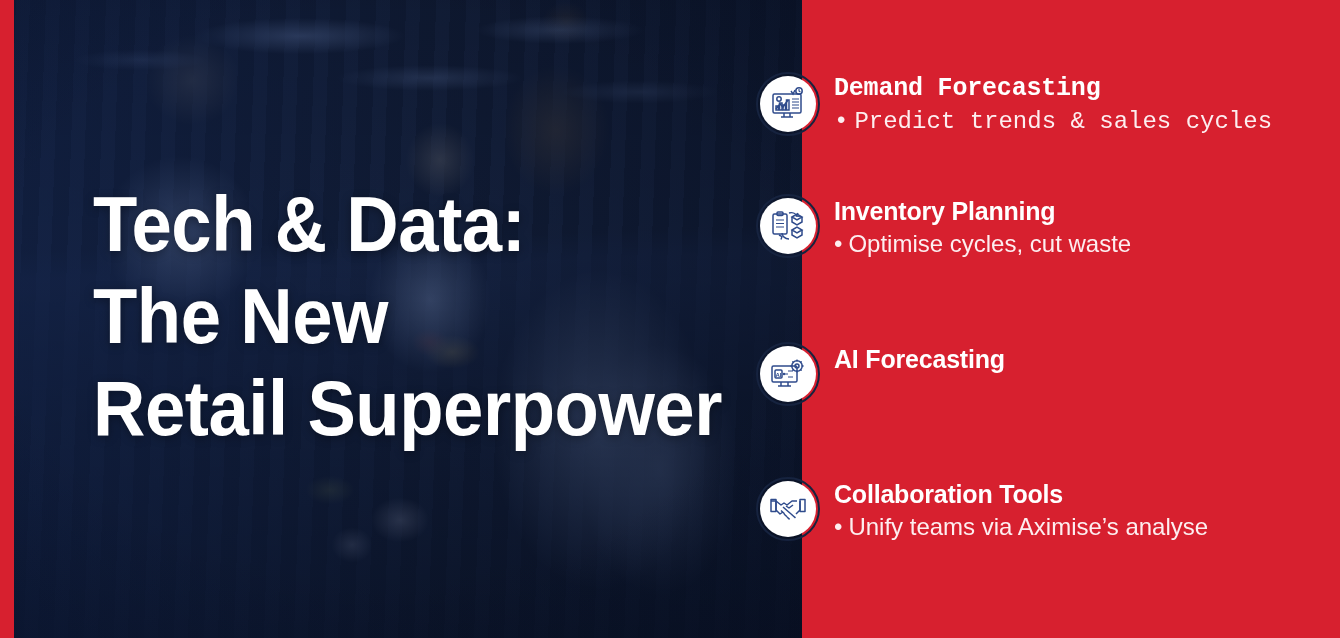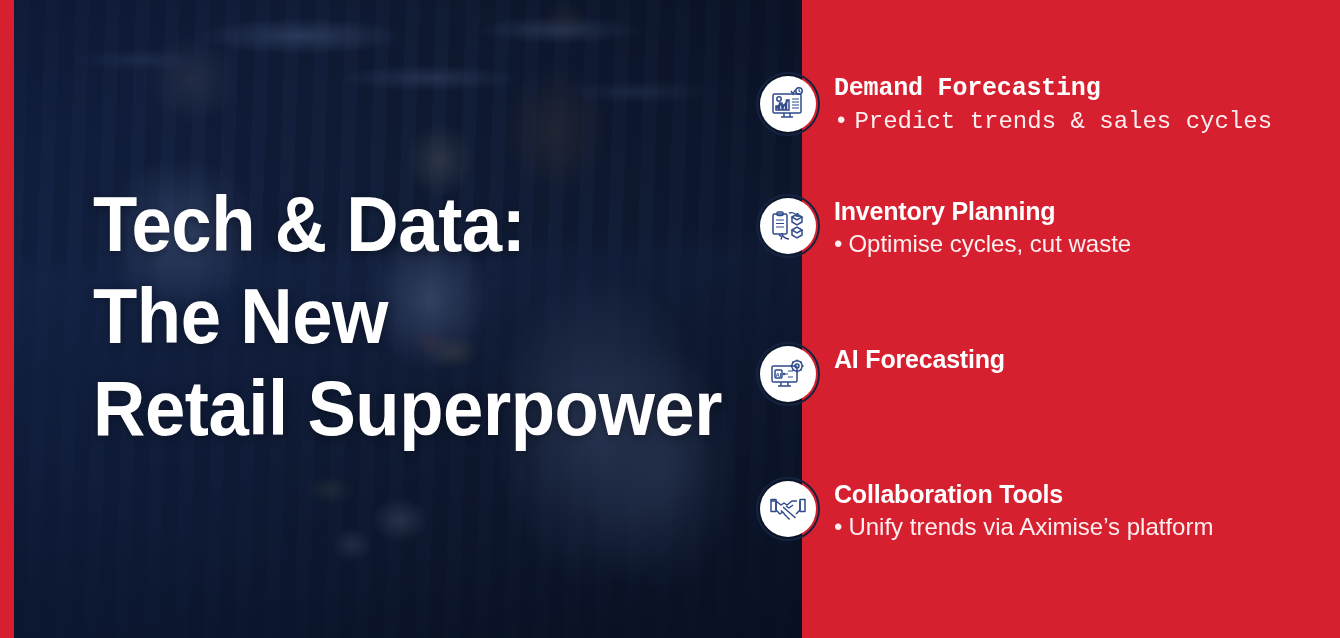--- a/index.html
+++ b/index.html
@@ -263,18 +263,18 @@
             <path d="M31 6v9l-4 4"></path>
             <path d="M14 12l4 3.5 3.5 3 2.5 2.2 2.5 2.2"></path>
             <path d="M12 15.5l3.5 3.2M15 19l3 2.8M18 22l2.6 2.4"></path>
             <path d="M24 10l-4 3-3-2"></path>
             <path d="M2 4.5h5v12H2zM31 4.5h5v12h-5z"></path>
           </svg>
         </span>
       </div>
       <div class="feature-text">
         <div class="feature-title">Collaboration Tools</div>
-        <div class="feature-sub"><span class="dot">•</span><span>Unify trends via Aximise’s platform</span></div>
+        <div class="feature-sub"><span class="dot">•</span><span>Unify teams via Aximise’s analyse</span></div>
       </div>
     </div>
 
   </div>
 </div>
 
 </body></html>

